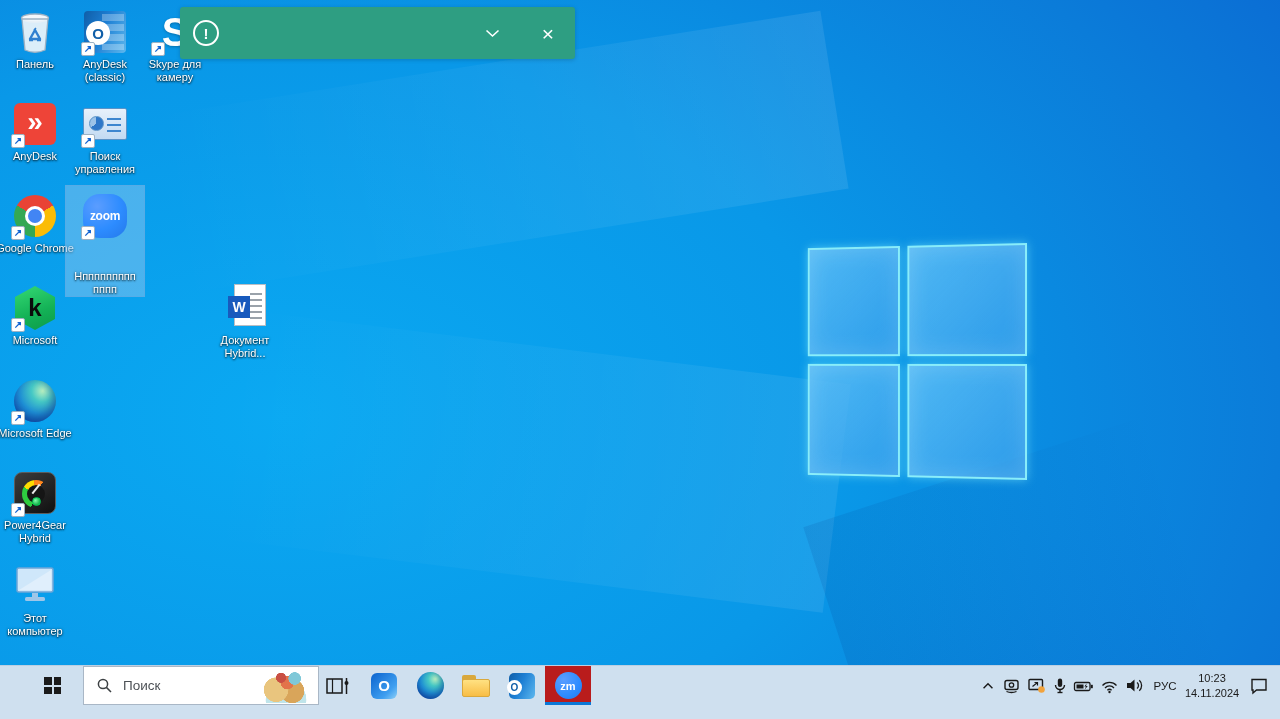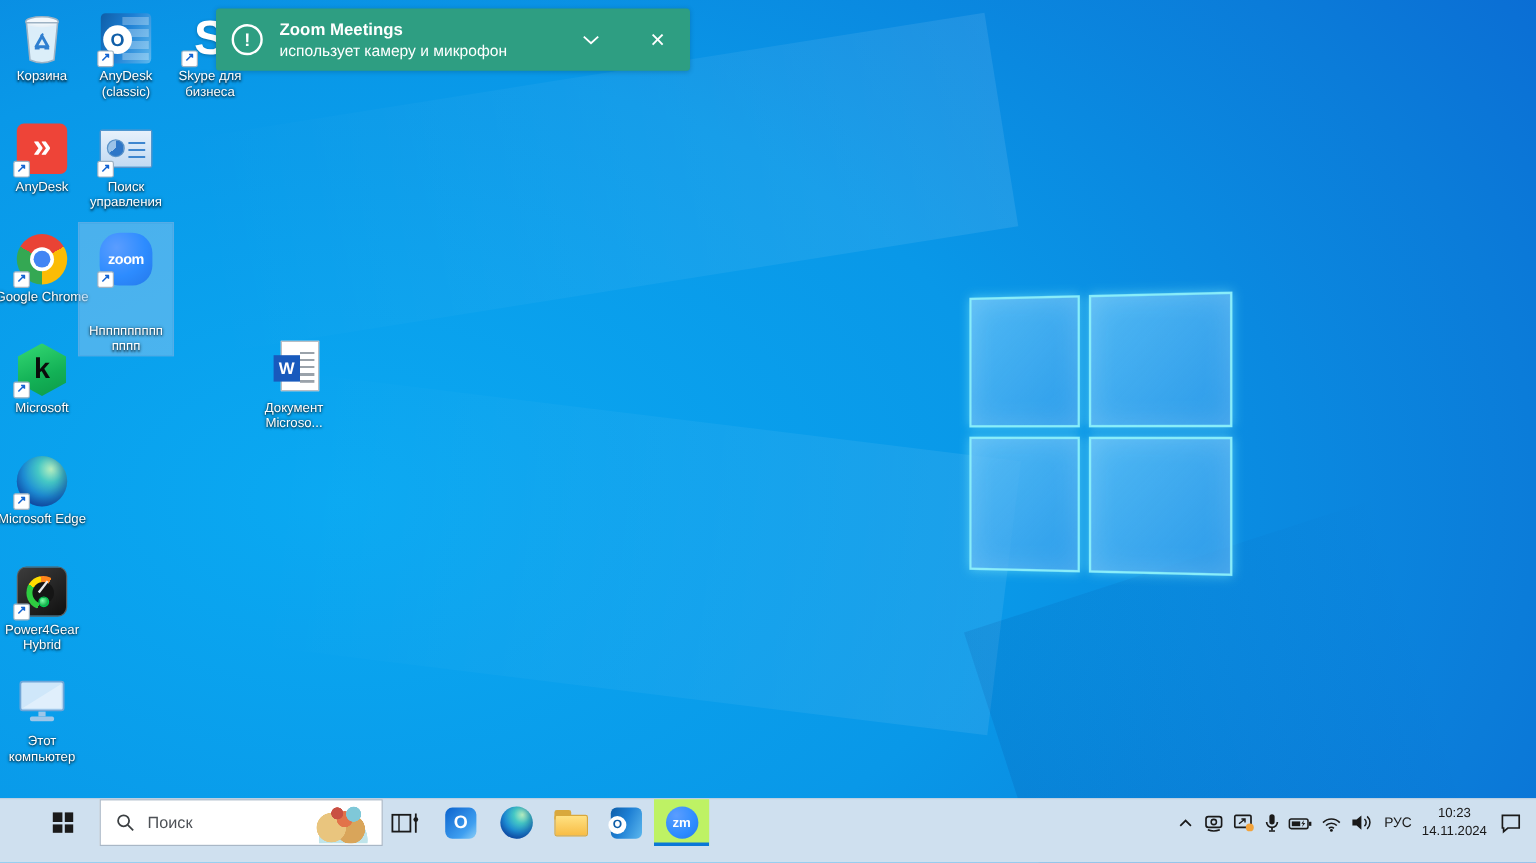--- a/index.html
+++ b/index.html
@@ -99,21 +99,21 @@
   .searchbox .sh-img { position:absolute; right:1px; top:1px; width:62px; height:35px; border-radius:2px;
     background:
       radial-gradient(circle at 42% 28%, #c94f43 0 11%, transparent 12%),
       radial-gradient(circle at 64% 30%, #7fc8d8 0 13%, transparent 14%),
       radial-gradient(circle at 52% 42%, #e2734a 0 17%, transparent 18%),
       radial-gradient(circle at 34% 62%, #e9c57e 0 26%, transparent 27%),
       radial-gradient(circle at 60% 66%, #d9a55a 0 27%, transparent 28%),
       radial-gradient(ellipse at 50% 92%, #bfe4ea 0 46%, transparent 47%),
       #fff; }
   .tb-app { position:absolute; top:0; width:46px; height:39px; display:flex; align-items:center; justify-content:center; cursor:pointer; }
-  .tb-app.active { background:#bef264; box-shadow:inset 0 -3px 0 #0b78d7; }
+  .tb-app.active { background:#b91c1c; box-shadow:inset 0 -3px 0 #0b78d7; }
   .sq-outlook { width:26px; height:26px; border-radius:5px; position:relative;
     background:linear-gradient(115deg,#0f5ea8 0%,#1d7fd4 45%,#5db8ee 100%);
     display:flex; align-items:center; justify-content:center; color:#fff; font-weight:bold; font-size:15px; }
   .sq-outlook.newo { border-radius:6px; background:linear-gradient(135deg,#0b63ce,#3f9ff0 70%,#8fd0f7); }
   .sq-outlook.classic2 .o2 { position:absolute; left:-2px; top:7px; width:15px; height:15px; border-radius:50%; background:#fff;
     color:#0f5ea8; font-size:10px; font-weight:bold; display:flex; align-items:center; justify-content:center; }
   .circ-edge { width:27px; height:27px; border-radius:50%;
     background:radial-gradient(circle at 68% 26%, #b9f0c0 0%, #45c8c5 26%, #1e8fd5 55%, #1156b4 82%, #0d3f96 100%);
     box-shadow:inset -2px -3px 7px rgba(10,40,120,.45); }
   .folder { position:relative; width:28px; height:22px; }
@@ -146,40 +146,40 @@
 
   <div class="cell" style="left:-4px; top:2px;">
     <div class="icon-box">
       <svg width="40" height="46" viewBox="0 0 40 46">
         <ellipse cx="20" cy="9" rx="13.5" ry="4" fill="#f2f7fb" stroke="#9db2c4" stroke-width="1.3"></ellipse>
         <path d="M7,10 L33,10 L30,41 Q20,45.5 10,41 Z" fill="rgba(238,245,251,0.92)" stroke="#9db2c4" stroke-width="1.3"></path>
         <path d="M15,30 l5,-9 l5,9 z" fill="none" stroke="#2f7fd0" stroke-width="2.4" stroke-linejoin="round"></path>
         <path d="M14,31.5 h4 M22,31.5 h4 M19,21 l2,-2" stroke="#2f7fd0" stroke-width="1.6"></path>
       </svg>
     </div>
-    <div class="icon-label">Корзина</div>
+    <div class="icon-label">Панель</div>
   </div>
 
   <div class="cell" style="left:66px; top:2px;">
     <div class="icon-box">
       <div class="ic-outlook">
         <div class="stripes"></div>
         <div class="o-circ">O</div>
       </div>
       <div class="badge">↗</div>
     </div>
     <div class="icon-label">AnyDesk (classic)</div>
   </div>
 
   <div class="cell" style="left:136px; top:2px;">
     <div class="icon-box">
       <div class="ic-skype">S</div>
       <div class="badge">↗</div>
     </div>
-    <div class="icon-label">Skype для бизнеса</div>
+    <div class="icon-label">Skype для камеру</div>
   </div>
 
   <div class="cell" style="left:-4px; top:94px;">
     <div class="icon-box">
       <div class="ic-anydesk">»</div>
       <div class="badge">↗</div>
     </div>
     <div class="icon-label">AnyDesk</div>
   </div>
 
@@ -223,21 +223,21 @@
   </div>
 
   <div class="cell" style="left:206px; top:278px;">
     <div class="icon-box">
       <div class="ic-word">
         <div class="page"></div>
         <div class="lines"></div>
         <div class="wtile">W</div>
       </div>
     </div>
-    <div class="icon-label">Документ Microso...</div>
+    <div class="icon-label">Документ Hybrid...</div>
   </div>
 
   <div class="cell" style="left:-4px; top:371px;">
     <div class="icon-box">
       <div class="ic-edge"></div>
       <div class="badge">↗</div>
     </div>
     <div class="icon-label">Microsoft Edge</div>
   </div>
 
@@ -261,24 +261,20 @@
         <polygon points="7,25 39,5 39,25" fill="rgba(255,255,255,0.35)"></polygon>
         <rect x="20" y="28" width="6" height="4" fill="#9fc6e8"></rect>
         <rect x="13" y="32" width="20" height="4" rx="1.5" fill="#9fc6e8"></rect>
       </svg>
     </div>
     <div class="icon-label">Этот компьютер</div>
   </div>
 
   <div class="banner">
     <div class="info">!</div>
-    <div class="texts">
-      <div class="title">Zoom Meetings</div>
-      <div class="msg">использует камеру и микрофон</div>
-    </div>
     <div class="ctrl chev">
       <svg width="15" height="9" viewBox="0 0 15 9">
         <polyline points="1.5,1.5 7.5,7 13.5,1.5" fill="none" stroke="#fff" stroke-width="1.6"></polyline>
       </svg>
     </div>
     <div class="ctrl close">
       <span>×</span>
     </div>
   </div>
 

